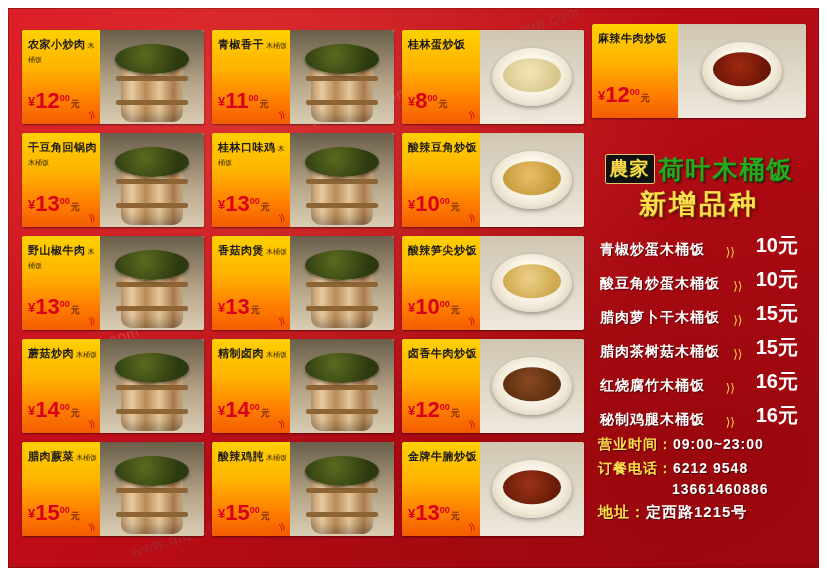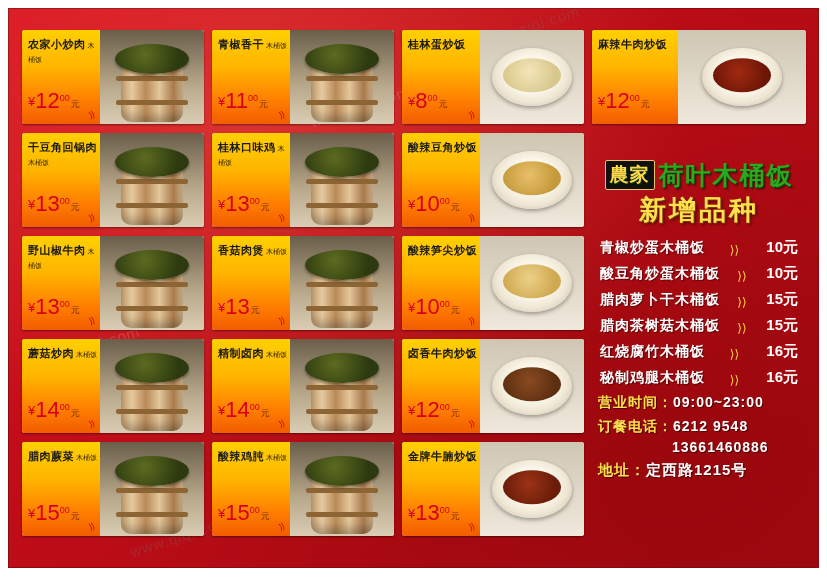--- a/index.html
+++ b/index.html
@@ -18,21 +18,21 @@
   .card{position:relative;height:94px;margin-bottom:9px;border-radius:3px;overflow:hidden;
     background:#fff;box-shadow:0 1px 2px rgba(0,0,0,.45);}
   .card .left{position:absolute;left:0;top:0;width:84px;height:100%;
     background:linear-gradient(180deg,#ffd000 0%,#ffb400 40%,#ff7e00 75%,#f25c00 100%);}
   .card .right{position:absolute;left:84px;top:0;right:0;height:100%;overflow:hidden;background:#e9e3d4;}
   .card.wide .left{width:78px;}
   .card.wide .right{left:78px;}
   .dishname{position:absolute;left:6px;top:7px;font-size:11px;color:#1a1a1a;font-weight:bold;letter-spacing:.5px;
     writing-mode:horizontal-tb;}
   .dishname .sub{font-size:7px;font-weight:normal;color:#3a2a00;letter-spacing:0;}
-  .price{position:absolute;left:6px;bottom:12px;color:#d8001b;font-weight:normal;line-height:1;white-space:nowrap;}
+  .price{position:absolute;left:6px;bottom:12px;color:#d8001b;font-weight:bold;line-height:1;white-space:nowrap;}
   .price .yen{font-size:13px;vertical-align:2px;}
   .price .num{font-size:22px;}
   .price .dec{font-size:9px;vertical-align:7px;}
   .price .unit{font-size:9px;color:#7a2a00;vertical-align:1px;margin-left:1px;}
   .chili{position:absolute;right:6px;bottom:4px;color:#c00;font-size:9px;letter-spacing:-1px;transform:rotate(-20deg);}
   .bucket{position:absolute;left:50%;bottom:2px;transform:translateX(-50%);
     width:62px;height:56px;border-radius:4px 4px 10px 10px;
     background:linear-gradient(90deg,#caa373 0%,#e5c9a0 18%,#b98a57 40%,#e3c79c 62%,#a87a4c 85%,#d8bb91 100%);
     box-shadow:inset 0 -6px 8px rgba(0,0,0,.25);}
   .bucket:before{content:"";position:absolute;left:-5px;top:10px;width:72px;height:5px;
@@ -40,35 +40,35 @@
   .bucket:after{content:"";position:absolute;left:-5px;top:34px;width:72px;height:5px;background:#8d6535;border-radius:2px;}
   .topfood{position:absolute;left:50%;top:14px;transform:translateX(-50%);width:74px;height:30px;border-radius:50%;
     background:radial-gradient(circle at 40% 35%, #5c6b20, #2d3a10 70%);box-shadow:0 2px 3px rgba(0,0,0,.4);}
   .bowl{position:absolute;left:50%;top:50%;transform:translate(-50%,-50%);width:80px;height:58px;border-radius:50%;
     background:radial-gradient(ellipse at 50% 45%, #fffdf4 30%, #efe7d4 62%, #d9d0bb 78%, #bfb6a2 100%);
     box-shadow:0 2px 4px rgba(0,0,0,.35);}
   .bowlfood{position:absolute;left:50%;top:50%;transform:translate(-50%,-55%);width:58px;height:34px;border-radius:50%;}
   .bg-kitchen{position:absolute;inset:0;background:linear-gradient(180deg,#6a5e4a,#b9a98c 60%,#d9cdb4);}
   .bg-table{position:absolute;inset:0;background:linear-gradient(180deg,#cfc6b2,#efe9dc);}
   
-  #rightpanel{position:absolute;left:584px;top:22px;width:214px;}
+  #rightpanel{position:absolute;left:584px;top:16px;width:214px;}
   .bigcard{position:relative;height:94px;border-radius:3px;overflow:hidden;background:#fff;box-shadow:0 1px 2px rgba(0,0,0,.45);}
   .bigcard .left{position:absolute;left:0;top:0;width:86px;height:100%;
     background:linear-gradient(180deg,#ffd000 0%,#ffb400 40%,#ff7e00 75%,#f25c00 100%);}
   .bigcard .right{position:absolute;left:86px;top:0;right:0;height:100%;overflow:hidden;}
   #brand{position:relative;margin-top:12px;height:96px;text-align:center;}
   .brand1{font-size:25px;font-weight:bold;color:#2aa81e;text-shadow:1px 1px 0 #0a3d06,2px 2px 2px rgba(0,0,0,.5);letter-spacing:2px;}
   .brand1 .seal{display:inline-block;background:#111;color:#ffd84d;font-size:19px;padding:1px 4px;margin-right:4px;
     border:1px solid #e8c56a;border-radius:2px;letter-spacing:1px;vertical-align:3px;margin-top:24px;}
   .brand2{font-size:27px;font-weight:bold;color:#ffe14d;text-shadow:1px 1px 0 #7a3b00,2px 2px 3px rgba(0,0,0,.55);letter-spacing:3px;}
   #extralist{margin-top:6px;padding:0 8px;}
   .xrow{display:flex;align-items:flex-end;justify-content:space-between;margin-bottom:7px;}
   .xname{font-size:14px;color:#ffffff;font-weight:bold;letter-spacing:1px;text-shadow:1px 1px 1px rgba(0,0,0,.45);}
   .xarrow{color:#ffd84d;font-size:12px;margin:0 4px;}
-  .xprice{font-size:15px;color:#ffffff;font-weight:bold;min-width:34px;text-align:right;}
+  .xprice{font-size:20px;color:#ffffff;font-weight:bold;min-width:34px;text-align:right;}
   #contact{padding:0 6px;color:#ffe14d;}
   .crow{font-size:14px;font-weight:bold;letter-spacing:1px;margin-bottom:6px;text-shadow:1px 1px 1px rgba(0,0,0,.5);white-space:nowrap;}
   .crow .v{color:#ffffff;}
   .crow.indent{padding-left:74px;margin-top:-3px;}
   .crow.addr{font-size:15px;}
   
   .wm{position:absolute;color:rgba(255,255,255,.16);font-size:15px;white-space:nowrap;pointer-events:none;
     transform:rotate(-18deg);letter-spacing:1px;}
   .wm.dark{color:rgba(120,120,120,.25);}
 </style>

